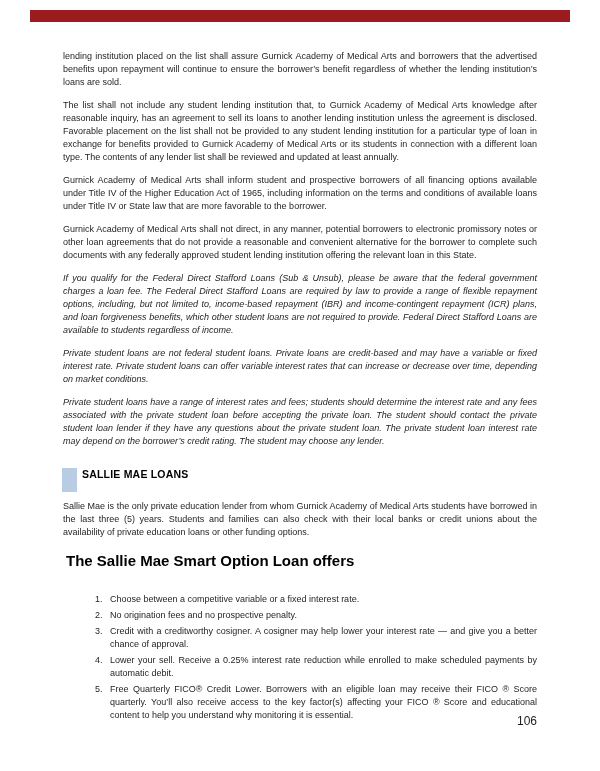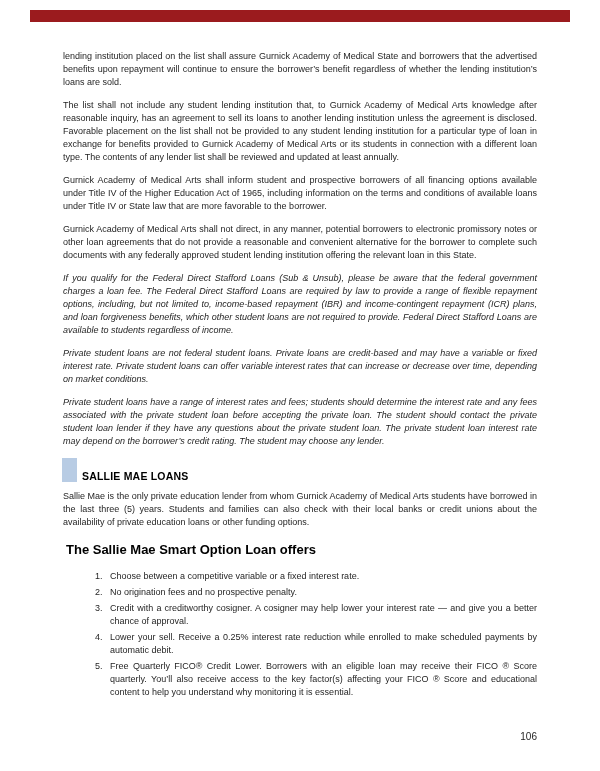--- a/index.html
+++ b/index.html
@@ -28,41 +28,41 @@
   }
   p.body-para {
     margin: 0 0 10px 0;
     font-size: 9px;
     line-height: 13px;
     text-align: justify;
   }
   p.italic-para { font-style: italic; }
   .section-head {
     display: flex;
-    align-items: flex-end;
-    margin: 10px 0 8px 0;
+    align-items: flex-start;
+    margin: 20px 0 8px 0;
   }
   .head-square {
     width: 15px;
     height: 24px;
     margin-left: -1px;
     background: #B8CCE4;
     flex: 0 0 auto;
   }
   .head-title {
     font-size: 10.5px;
     font-weight: bold;
     margin-left: 5px;
     color: #000000;
     letter-spacing: 0.2px;
   }
   .list-title {
     font-weight: bold;
-    font-size: 13px;
-    margin: 13px 0 13px 3px;
+    font-size: 15px;
+    margin: 13px 0 24px 3px;
     color: #000000;
   }
   .olist { margin: 0; }
   .li-row {
     display: flex;
     margin-bottom: 3px;
     font-size: 9px;
     line-height: 13px;
   }
   .li-num {
@@ -70,35 +70,35 @@
     margin-left: 32px;
   }
   .li-body {
     flex: 1;
     text-align: justify;
   }
   .li-body b { font-weight: normal; }
   .page-num {
     position: absolute;
     right: 63px;
-    bottom: 29px;
-    font-size: 10px;
+    bottom: 43px;
+    font-size: 12px;
     color: #1f1f1f;
   }
 </style>
 </head>
 <body>
 
 <div class="page">
 
   <div class="red-bar" style="background: rgb(155, 27, 30);"></div>
 
   <div class="content">
 
-    <p class="body-para">lending institution placed on the list shall assure Gurnick Academy of Medical State and borrowers that the advertised benefits upon repayment will continue to ensure the borrower’s benefit regardless of whether the lending institution’s loans are sold.</p>
+    <p class="body-para">lending institution placed on the list shall assure Gurnick Academy of Medical Arts and borrowers that the advertised benefits upon repayment will continue to ensure the borrower’s benefit regardless of whether the lending institution’s loans are sold.</p>
 
     <p class="body-para">The list shall not include any student lending institution that, to Gurnick Academy of Medical Arts knowledge after reasonable inquiry, has an agreement to sell its loans to another lending institution unless the agreement is disclosed. Favorable placement on the list shall not be provided to any student lending institution for a particular type of loan in exchange for benefits provided to Gurnick Academy of Medical Arts or its students in connection with a different loan type. The contents of any lender list shall be reviewed and updated at least annually.</p>
 
     <p class="body-para">Gurnick Academy of Medical Arts shall inform student and prospective borrowers of all financing options available under Title IV of the Higher Education Act of 1965, including information on the terms and conditions of available loans under Title IV or State law that are more favorable to the borrower.</p>
 
     <p class="body-para">Gurnick Academy of Medical Arts shall not direct, in any manner, potential borrowers to electronic promissory notes or other loan agreements that do not provide a reasonable and convenient alternative for the borrower to complete such documents with any federally approved student lending institution offering the relevant loan in this State.</p>
 
     <p class="body-para italic-para">If you qualify for the Federal Direct Stafford Loans (Sub &amp; Unsub), please be aware that the federal government charges a loan fee. The Federal Direct Stafford Loans are required by law to provide a range of flexible repayment options, including, but not limited to, income-based repayment (IBR) and income-contingent repayment (ICR) plans, and loan forgiveness benefits, which other student loans are not required to provide. Federal Direct Stafford Loans are available to students regardless of income.</p>
 
     <p class="body-para italic-para">Private student loans are not federal student loans. Private loans are credit-based and may have a variable or fixed interest rate. Private student loans can offer variable interest rates that can increase or decrease over time, depending on market conditions.</p>

